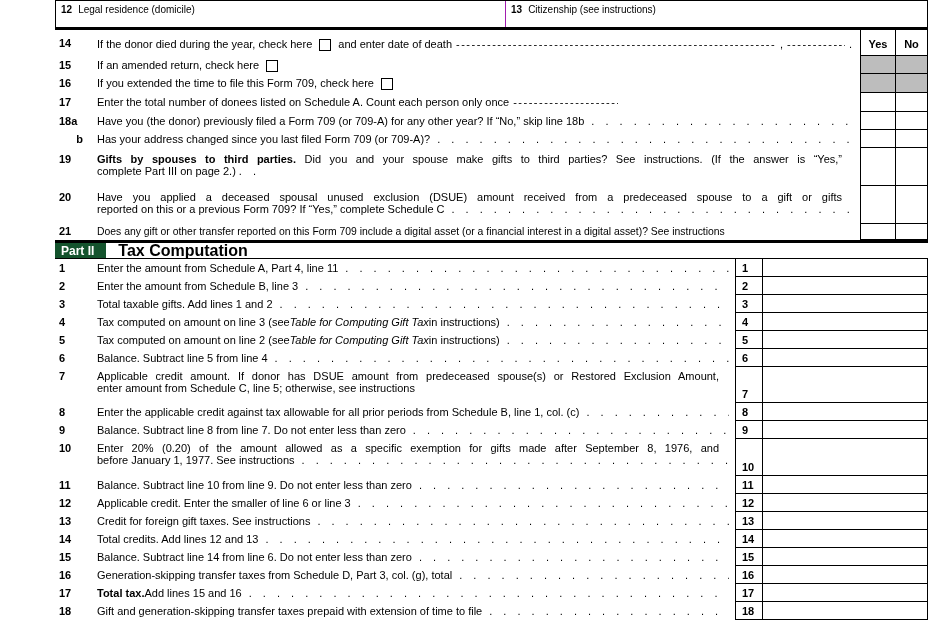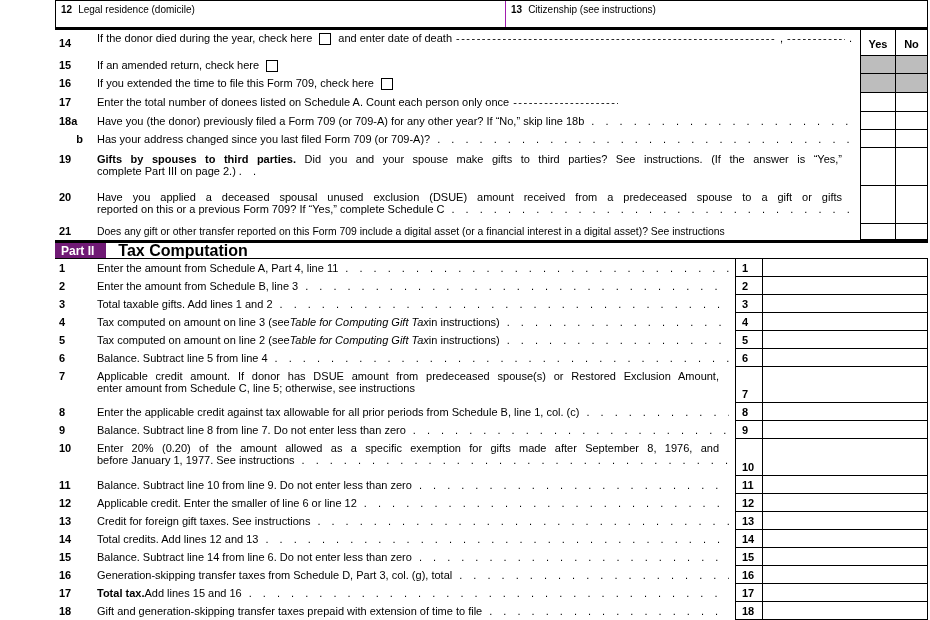--- a/index.html
+++ b/index.html
@@ -37,21 +37,21 @@
   .dashleader { flex:1 1 auto; overflow:hidden; white-space:nowrap; letter-spacing:1.5px; margin:0 4px; }
   .dashshort { flex:0 0 auto; width:58px; overflow:hidden; white-space:nowrap; letter-spacing:1.5px; display:inline-block; margin:0 4px; }
   .dashdonee { flex:0 0 auto; width:105px; overflow:hidden; white-space:nowrap; letter-spacing:1.5px; margin-left:4px; }
   .yescell { width:35px; flex:0 0 auto; border-left:1px solid #000; border-bottom:1px solid #000; }
   .nocell  { width:33px; flex:0 0 auto; border-left:1px solid #000; border-right:1px solid #000; border-bottom:1px solid #000; }
   .hdr { font-weight:bold; text-align:center; padding-top:8px; }
   .gray { background:#bdbdbd; }
 
   
   .part2bar { display:flex; align-items:stretch; height:19px; border-top:3px solid #000; border-bottom:1px solid #000; }
-  .part2label { background:#701a75; color:#fff; font-weight:bold; font-size:12px; padding:0 12px 0 6px; display:flex; align-items:center; }
+  .part2label { background:#14532d; color:#fff; font-weight:bold; font-size:12px; padding:0 12px 0 6px; display:flex; align-items:center; }
   .part2title { font-weight:bold; font-size:16px; display:flex; align-items:center; padding-left:12px; }
 
   
   .p2row { display:flex; align-items:stretch; font-size:11px; min-height:18px; }
   .p2num { width:42px; font-weight:bold; padding:3px 0 0 4px; flex:0 0 auto; }
   .p2desc { flex:1 1 auto; display:flex; align-items:flex-start; padding:3px 6px 0 0; overflow:hidden; }
   .p2desc.col { display:block; }
   .p2box { width:27px; flex:0 0 auto; border-left:1px solid #000; border-bottom:1px solid #000; font-weight:bold; display:flex; align-items:flex-end; padding:0 0 2px 6px; }
   .p2amt { width:166px; flex:0 0 auto; border-left:1px solid #000; border-right:1px solid #000; border-bottom:1px solid #000; background:#fff; }
 </style>
@@ -65,21 +65,21 @@
     <div class="field f12">
       <span class="fnum">12</span><span>Legal residence (domicile)</span>
     </div>
     <div class="field f13">
       <span class="fnum">13</span><span>Citizenship (see instructions)</span>
     </div>
   </div>
 
   <div class="p1row" style="min-height:26px">
     <div class="p1num" style="padding-top:7px">14</div>
-    <div class="p1text" style="padding-top:2px">
+    <div class="p1text" style="padding-top:8px">
       <span class="t">If the donor died during the year, check here</span>
       <span class="checkbox"></span>
       <span class="t">and enter date of death</span>
       <span class="dashleader">------------------------------------------------------------------------------------------------------------------------------------------------------</span>
       <span class="t">,</span>
       <span class="dashshort">------------------------------------------------------------------------------------------------------------------------------------------------------</span>
       <span class="t">.</span>
     </div>
     <div class="yescell hdr">Yes</div>
     <div class="nocell hdr">No</div>
@@ -290,21 +290,21 @@
       <span class="t">Balance. Subtract line 10 from line 9. Do not enter less than zero</span>
       <span class="leader">. . . . . . . . . . . . . . . . . . . . . . . . . . . . . . . . . . . . . . . . . . . . . . . . . . . . . . . . . . . . . . . . . . . . . . . . . . . . . . . .</span>
     </div>
     <div class="p2box">11</div>
     <div class="p2amt"></div>
   </div>
 
   <div class="p2row">
     <div class="p2num">12</div>
     <div class="p2desc">
-      <span class="t">Applicable credit. Enter the smaller of line 6 or line 12</span>
+      <span class="t">Applicable credit. Enter the smaller of line 6 or line 3</span>
       <span class="leader">. . . . . . . . . . . . . . . . . . . . . . . . . . . . . . . . . . . . . . . . . . . . . . . . . . . . . . . . . . . . . . . . . . . . . . . . . . . . . . . .</span>
     </div>
     <div class="p2box">12</div>
     <div class="p2amt"></div>
   </div>
 
   <div class="p2row">
     <div class="p2num">13</div>
     <div class="p2desc">
       <span class="t">Credit for foreign gift taxes. See instructions</span>

